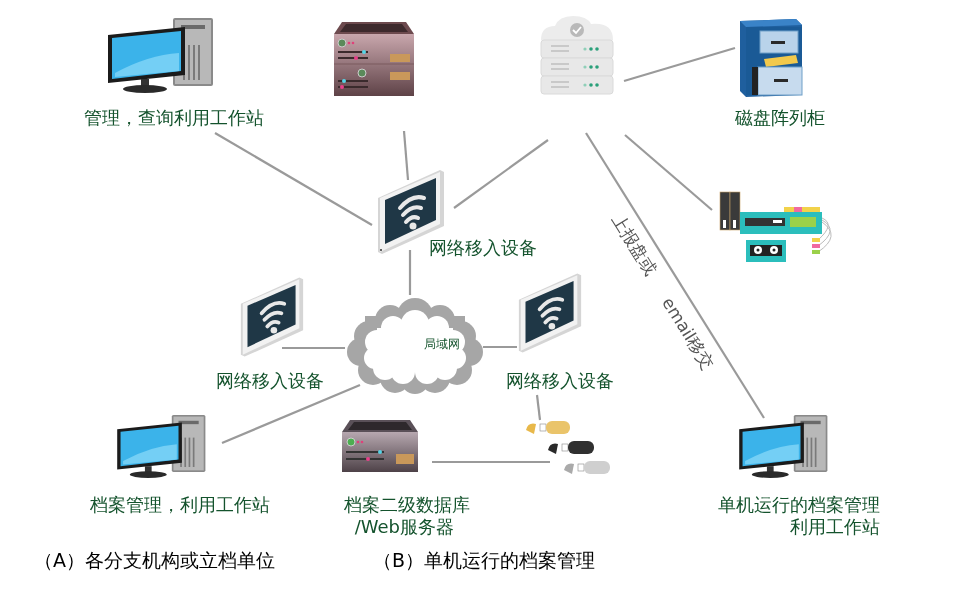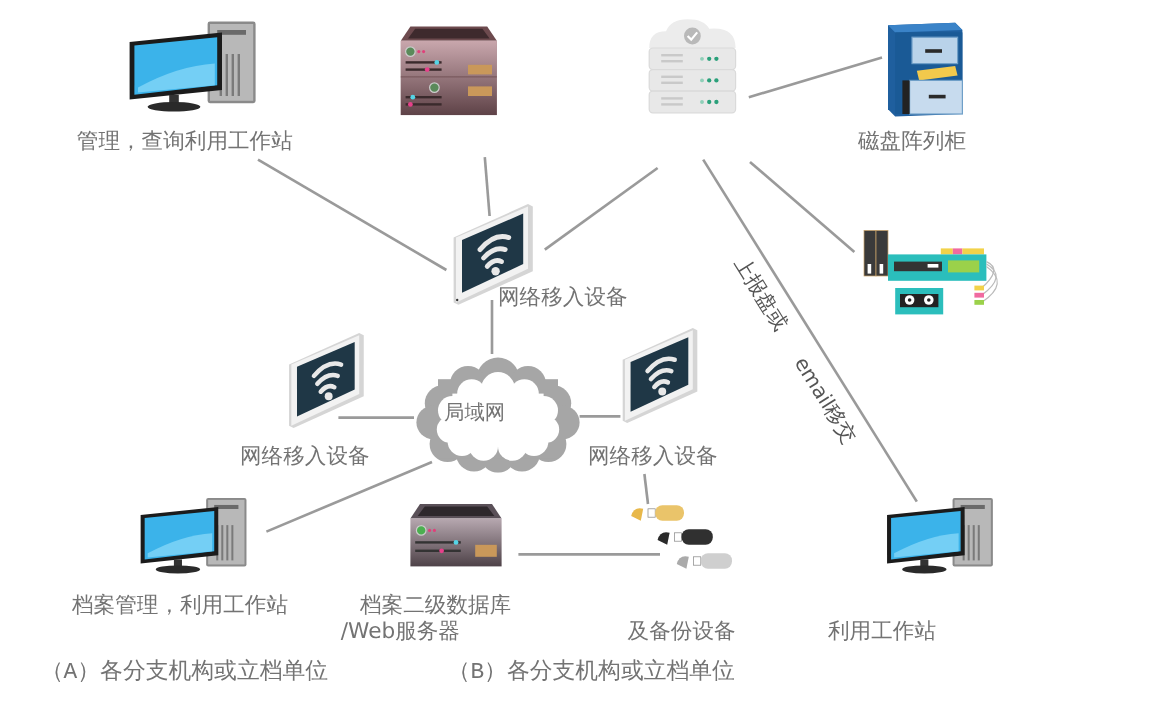--- a/index.html
+++ b/index.html
@@ -1,22 +1,22 @@
 <!DOCTYPE html>
 <html><head>
 <meta charset="utf-8">
 <style>
   html, body { margin: 0; padding: 0; background: #ffffff; }
   body { width: 969px; height: 589px; position: relative; overflow: hidden;
          font-family: "DejaVu Sans", "Liberation Sans", sans-serif; }
   .stage { position: absolute; left: 0; top: 0; width: 969px; height: 589px; }
   svg.lines { position: absolute; left: 0; top: 0; }
-  .lbl { position: absolute; color: #737373; font-size: 18px; line-height: 22px;
-         text-align: left; white-space: nowrap; }
-  .unit { position: absolute; color: #737373; font-size: 19px; line-height: 24px; white-space: nowrap; font-family: Liberation Mono, monospace; }
+  .lbl { position: absolute; color: #14532d; font-size: 18px; line-height: 22px;
+         text-align: right; white-space: nowrap; }
+  .unit { position: absolute; color: #000000; font-size: 19px; line-height: 24px; white-space: nowrap; }
   .node { position: absolute; }
   .rot { position: absolute; color: #555; font-size: 17px; white-space: nowrap;
          transform-origin: left top; }
 </style>
 </head>
 <body>
 
 <div class="stage">
 
   <svg class="lines" width="969" height="589">
@@ -187,21 +187,21 @@
         <circle cx="108" cy="48" r="12"></circle>
       <circle cx="30" cy="64" r="11"></circle>
         <circle cx="110" cy="64" r="11"></circle>
       <circle cx="40" cy="74" r="12"></circle>
         <circle cx="100" cy="74" r="12"></circle>
       <circle cx="58" cy="78" r="12"></circle>
         <circle cx="82" cy="78" r="12"></circle>
       <rect x="32" y="34" width="76" height="44"></rect>
     </g>
   </svg>
-  <div class="lbl" style="left:370px;top:333px;width:90px;font-size:17px">局域网</div>
+  <div class="lbl" style="left:370px;top:333px;width:90px;font-size:12px">局域网</div>
 
   <svg class="node" style="left:718px;top:190px" width="124" height="80" viewBox="0 0 124 80">
     <rect x="2" y="2" width="10" height="38" fill="#3a3a3a" stroke="#c9a36a" stroke-width="0.6"></rect>
     <rect x="12" y="2" width="10" height="38" fill="#3a3a3a" stroke="#c9a36a" stroke-width="0.6"></rect>
     <rect x="5" y="30" width="3" height="8" fill="#fff"></rect>
       <rect x="15" y="30" width="3" height="8" fill="#fff"></rect>
     <rect x="66" y="17" width="10" height="5" fill="#f2d24a"></rect>
       <rect x="76" y="17" width="8" height="5" fill="#f06aa0"></rect>
       <rect x="84" y="17" width="18" height="5" fill="#f2d24a"></rect>
     <rect x="22" y="22" width="82" height="22" fill="#2bbebc"></rect>
@@ -277,36 +277,36 @@
       <path d="M 24 32 Q 26 24 34 26 L 32 36 Z" fill="#2a2a2a"></path>
       <rect x="38" y="26" width="6" height="7" fill="#fff" stroke="#888" stroke-width="0.6"></rect>
       <rect x="44" y="23" width="26" height="13" rx="6" fill="#303030"></rect>
     </g>
     <g>
       <path d="M 40 52 Q 42 44 50 46 L 48 56 Z" fill="#aaa"></path>
       <rect x="54" y="46" width="6" height="7" fill="#fff" stroke="#888" stroke-width="0.6"></rect>
       <rect x="60" y="43" width="26" height="13" rx="6" fill="#cfcfcf"></rect>
     </g>
   </svg>
-  <div class="lbl" style="left:523px;top:516px;width:140px">及备份设备</div>
 
   <svg class="node" style="left:735px;top:410px" width="105" height="72" viewBox="0 0 125 80">
     <rect x="70" y="3" width="40" height="68" rx="2" fill="#8a8a8a"></rect>
     <rect x="72" y="5" width="36" height="64" fill="#b8b8b8"></rect>
     <rect x="78" y="10" width="24" height="4" fill="#6a6a6a"></rect>
     <g fill="#7a7a7a">
         <rect x="80" y="30" width="2" height="35"></rect>
         <rect x="85" y="30" width="2" height="35"></rect>
         <rect x="90" y="30" width="2" height="35"></rect>
         <rect x="95" y="30" width="2" height="35"></rect>
       </g>
     <polygon points="5,20 82,12 82,60 5,68" fill="#1b1b1b"></polygon>
     <polygon points="9,23 78,16 78,56 9,64" fill="#3bb3ea"></polygon>
     <path d="M 12 58 Q 45 40 76 38 L 76 56 L 12 62 Z" fill="#74cff5"></path>
     <rect x="38" y="64" width="8" height="8" fill="#333"></rect>
     <ellipse cx="42" cy="74" rx="22" ry="4" fill="#2a2a2a"></ellipse>
   </svg>
+  <div class="lbl" style="left:690px;top:494px;width:190px">单机运行的档案管理</div>
   <div class="lbl" style="left:690px;top:516px;width:190px">利用工作站</div>
 
   <div class="unit" style="left:34px;top:548px">（A）各分支机构或立档单位</div>
-  <div class="unit" style="left:373px;top:548px">（B）各分支机构或立档单位</div>
+  <div class="unit" style="left:373px;top:548px">（B）单机运行的档案管理</div>
 
 </div>
 
 </body></html>

